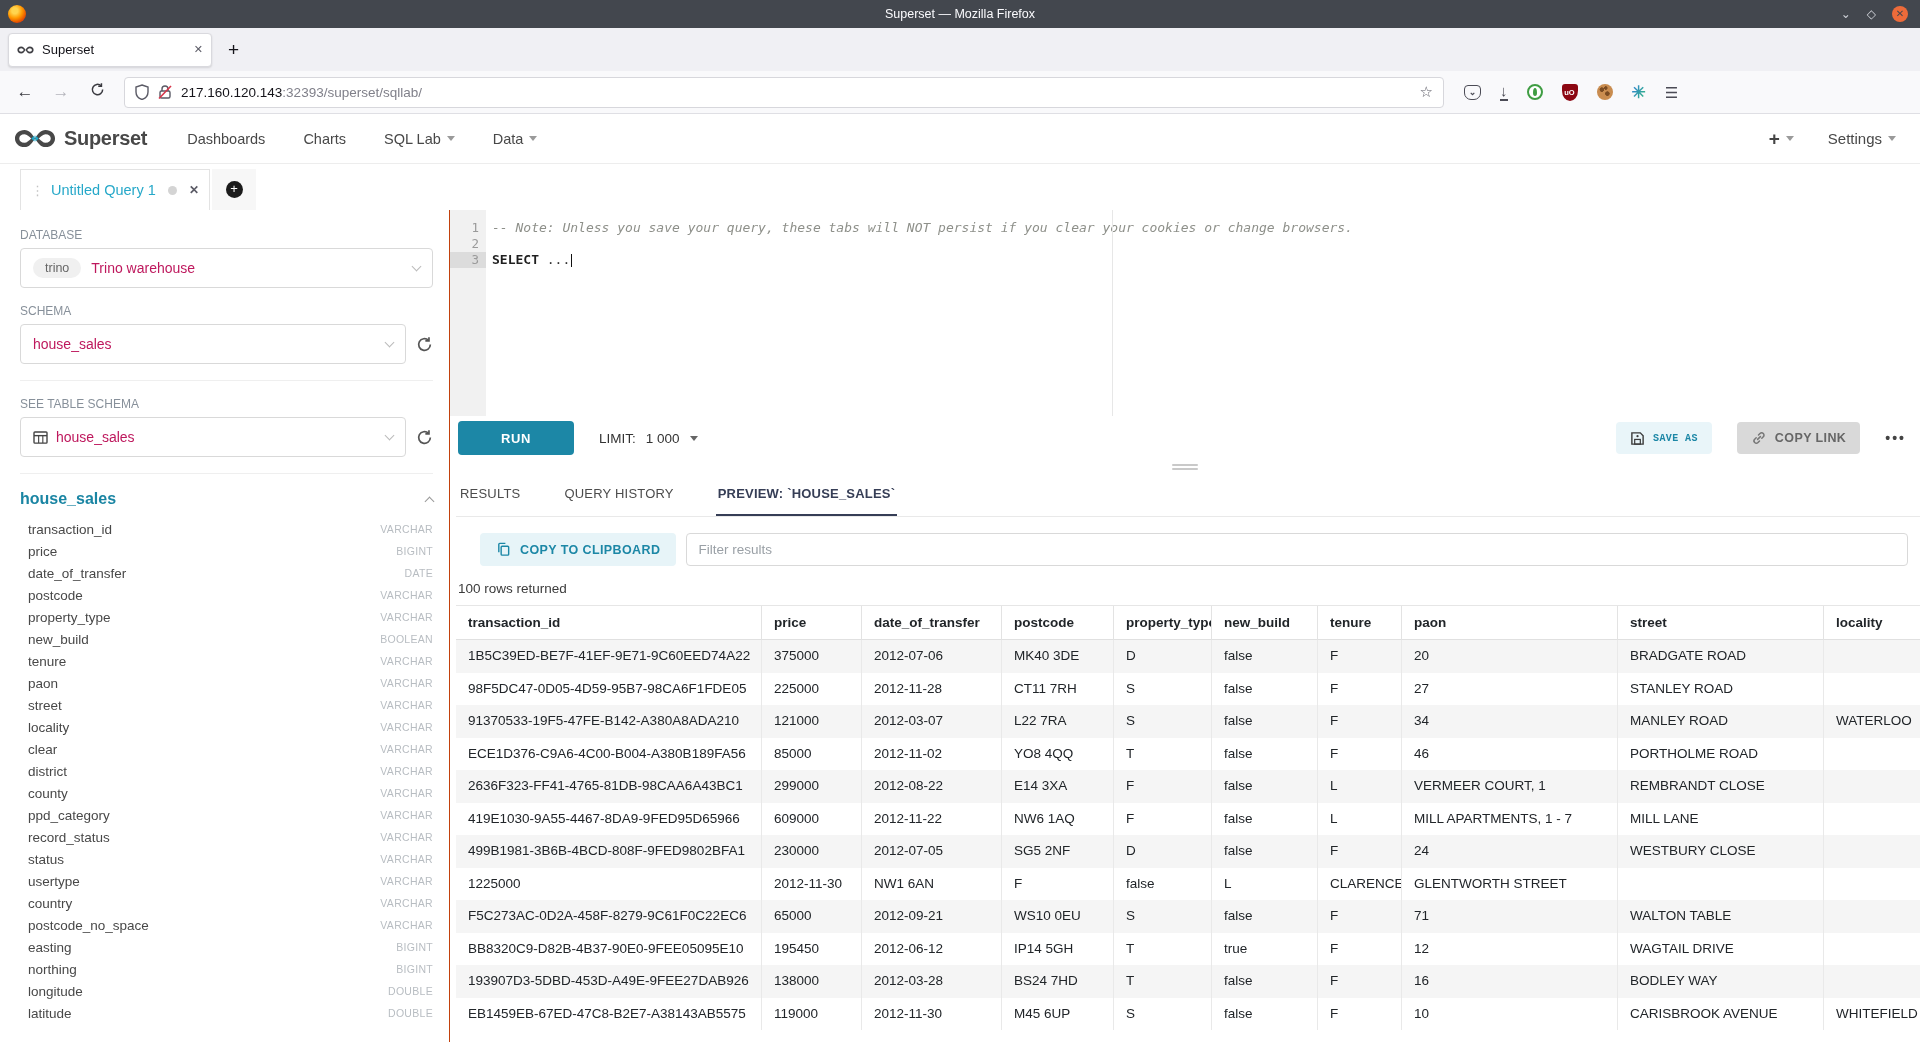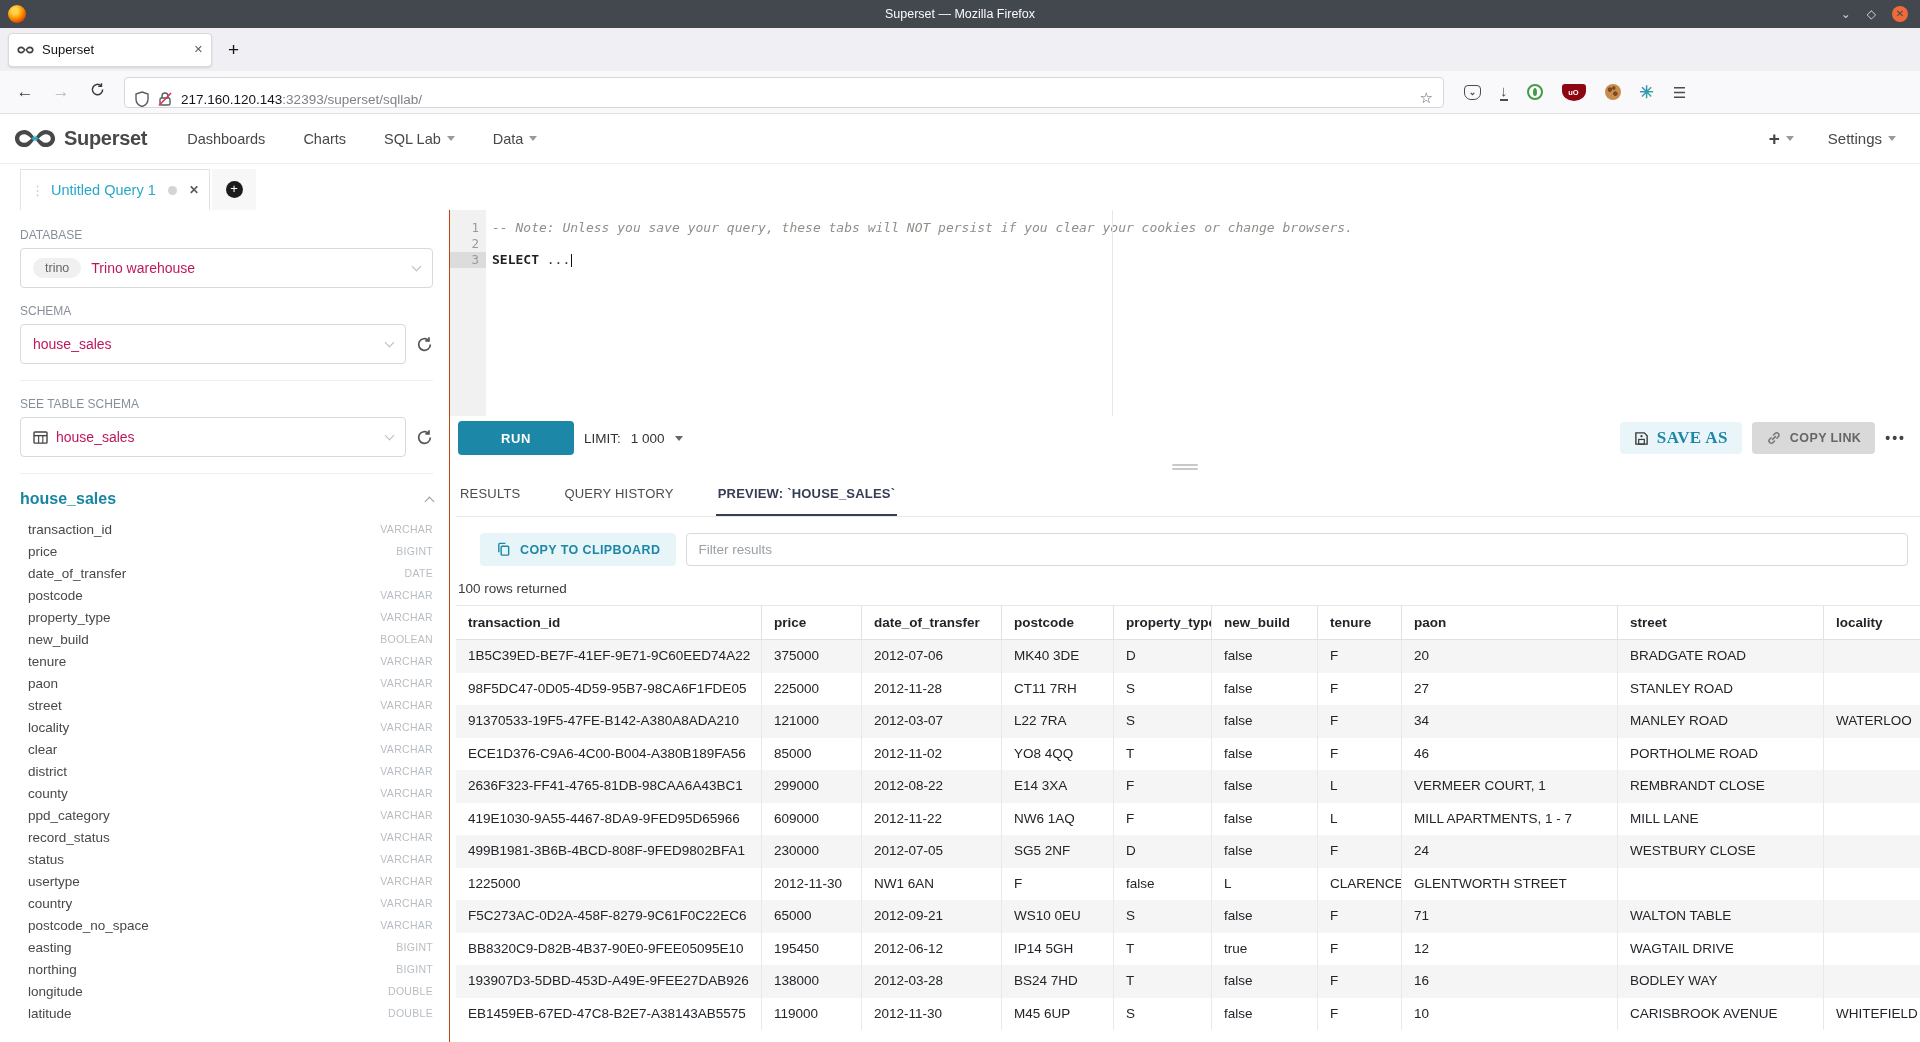--- a/index.html
+++ b/index.html
@@ -22,31 +22,31 @@
   .btab .favicon svg { display:block; }
   .btab-title { font-size:13px; color:#15141a; flex:1; }
   .tab-x { color:#5b5b66; font-size:11px; }
   .newtab { margin-left:16px; font-size:19px; color:#15141a; }
 
   
   .urlrow { height:43px; background:#f9f9fb; border-bottom:1px solid #dfdfe4; display:flex; align-items:center; padding:0 10px; gap:6px; flex:none; }
   .navbtn { width:30px; text-align:center; font-size:17px; color:#3a3a40; }
   .navbtn.disabled { color:#b5b5bc; }
   .urlfield { flex:1; max-width:1320px; height:31px; background:#fff; border:1px solid #d7d7dc; border-radius:4px;
-    display:flex; align-items:flex-end; padding:0 10px; gap:8px; margin-left:6px; }
+    display:flex; align-items:center; padding:0 10px; gap:8px; margin-left:6px; }
   .url-text { font-size:13.5px; flex:1; white-space:nowrap; overflow:hidden; }
   .url-host { color:#15141a; }
   .url-path { color:#80808a; }
   .star { color:#5b5b66; font-size:15px; }
   .toolicons { display:flex; align-items:center; gap:19px; margin-left:14px; padding-right:6px; }
   .ticon { font-size:15px; color:#4b4b55; line-height:1; }
   .pocket { width:17px; height:15px; border:1.6px solid #4b4b55; border-radius:4px 4px 7px 7px; display:flex; align-items:center; justify-content:center; color:#4b4b55; font-size:9px; font-weight:bold; }
   .exgreen { width:16px; height:16px; border-radius:50%; background:#fff; border:2px solid #3f9d43; position:relative; }
   .exgreen-leaf { position:absolute; left:4px; top:2px; width:4px; height:8px; background:#3f9d43; border-radius:50% 50% 50% 50%/60% 60% 40% 40%; }
-  .ublock { width:24px; height:17px; background:#8c0712; border-radius:3px 3px 50% 50%/3px 3px 60% 60%; color:#fff; font-size:7.5px; font-weight:bold; display:flex; align-items:center; justify-content:center; }
+  .ublock { width:16px; height:17px; background:#8c0712; border-radius:3px 3px 50% 50%/3px 3px 60% 60%; color:#fff; font-size:7.5px; font-weight:bold; display:flex; align-items:center; justify-content:center; }
   .cookie { width:16px; height:16px; border-radius:50%; background:#c98c4f;
     background-image:radial-gradient(circle at 30% 35%, #7a4b22 0 2px, transparent 2.5px), radial-gradient(circle at 65% 60%, #7a4b22 0 2px, transparent 2.5px), radial-gradient(circle at 55% 25%, #7a4b22 0 1.5px, transparent 2px); }
   .asterisk { font-size:17px; background:linear-gradient(120deg,#2f7ce0,#35c06f); -webkit-background-clip:text; background-clip:text; color:transparent; font-weight:bold; }
 
   
   .navbar { height:50px; background:#fff; border-bottom:1px solid #ededed; display:flex; align-items:center; padding:0 14px; flex:none; }
   .brand { display:flex; align-items:center; gap:8px; margin-right:40px; }
   .brand-name { font-size:20px; font-weight:bold; color:#484848; letter-spacing:-.3px; }
   .navitems { display:flex; align-items:flex-start; gap:38px; }
   .navitem { font-size:14.5px; color:#484848; display:flex; align-items:center; gap:6px; }
@@ -91,26 +91,26 @@
   .gutter .active { background:#dcdcdc; margin-right:-7px; padding-right:7px; }
   .code { flex:1; padding:10px 0 0 6px; position:relative; font-size:13px; }
   .codeline { height:16px; line-height:16px; white-space:pre; }
   .comment { color:#8e908a; font-style:italic; }
   .kw { font-weight:bold; color:#1f1f1f; }
   .sqlrest { color:#333; }
   .cursor { display:inline-block; width:1px; height:13px; background:#111; vertical-align:middle; margin-left:1px; }
   .ruler { position:absolute; top:0; bottom:0; left:626px; width:1px; background:#e7e7e7; }
 
   
-  .runbar { height:44px; flex:none; display:flex; align-items:center; padding:0 14px 0 8px; gap:10px; }
+  .runbar { height:44px; flex:none; display:flex; align-items:center; padding:0 14px 0 8px; gap:25px; }
   .runbtn { width:116px; height:34px; background:#1c87a6; color:#fff; border:none; border-radius:4px; font-size:13px; font-weight:bold; letter-spacing:.6px; font-family:inherit; }
   .limit { display:flex; align-items:center; gap:10px; font-size:13.5px; color:#333; }
   .limit .caret { border-top-color:#666; }
   .spacer { flex:1; }
-  .saveas { height:32px; background:#e9f5f9; border:none; border-radius:4px; color:#1c87a6; font-weight:bold; font-size:17px; letter-spacing:.4px; display:flex; align-items:center; gap:8px; padding:0 14px; font-family:Liberation Serif, serif; }
+  .saveas { height:32px; background:#e9f5f9; border:none; border-radius:4px; color:#1c87a6; font-weight:bold; font-size:10px; letter-spacing:.4px; display:flex; align-items:center; gap:8px; padding:0 14px; font-family:Liberation Mono, monospace; }
   .copylink { height:32px; background:#d9d9d9; border:none; border-radius:4px; color:#666; font-weight:bold; font-size:12.5px; letter-spacing:.4px; display:flex; align-items:center; gap:8px; padding:0 14px; font-family:inherit; }
   .more { color:#444; font-size:14px; font-weight:bold; letter-spacing:2px; }
 
   
   .splitter { height:14px; flex:none; display:flex; align-items:center; justify-content:center; }
   .handle { width:26px; }
   .handle div { height:2px; background:#c9c9c9; margin:2px 0; border-radius:1px; }
 
   
   .south { flex:1; display:flex; flex-direction:column; padding-left:6px; min-height:0; }

